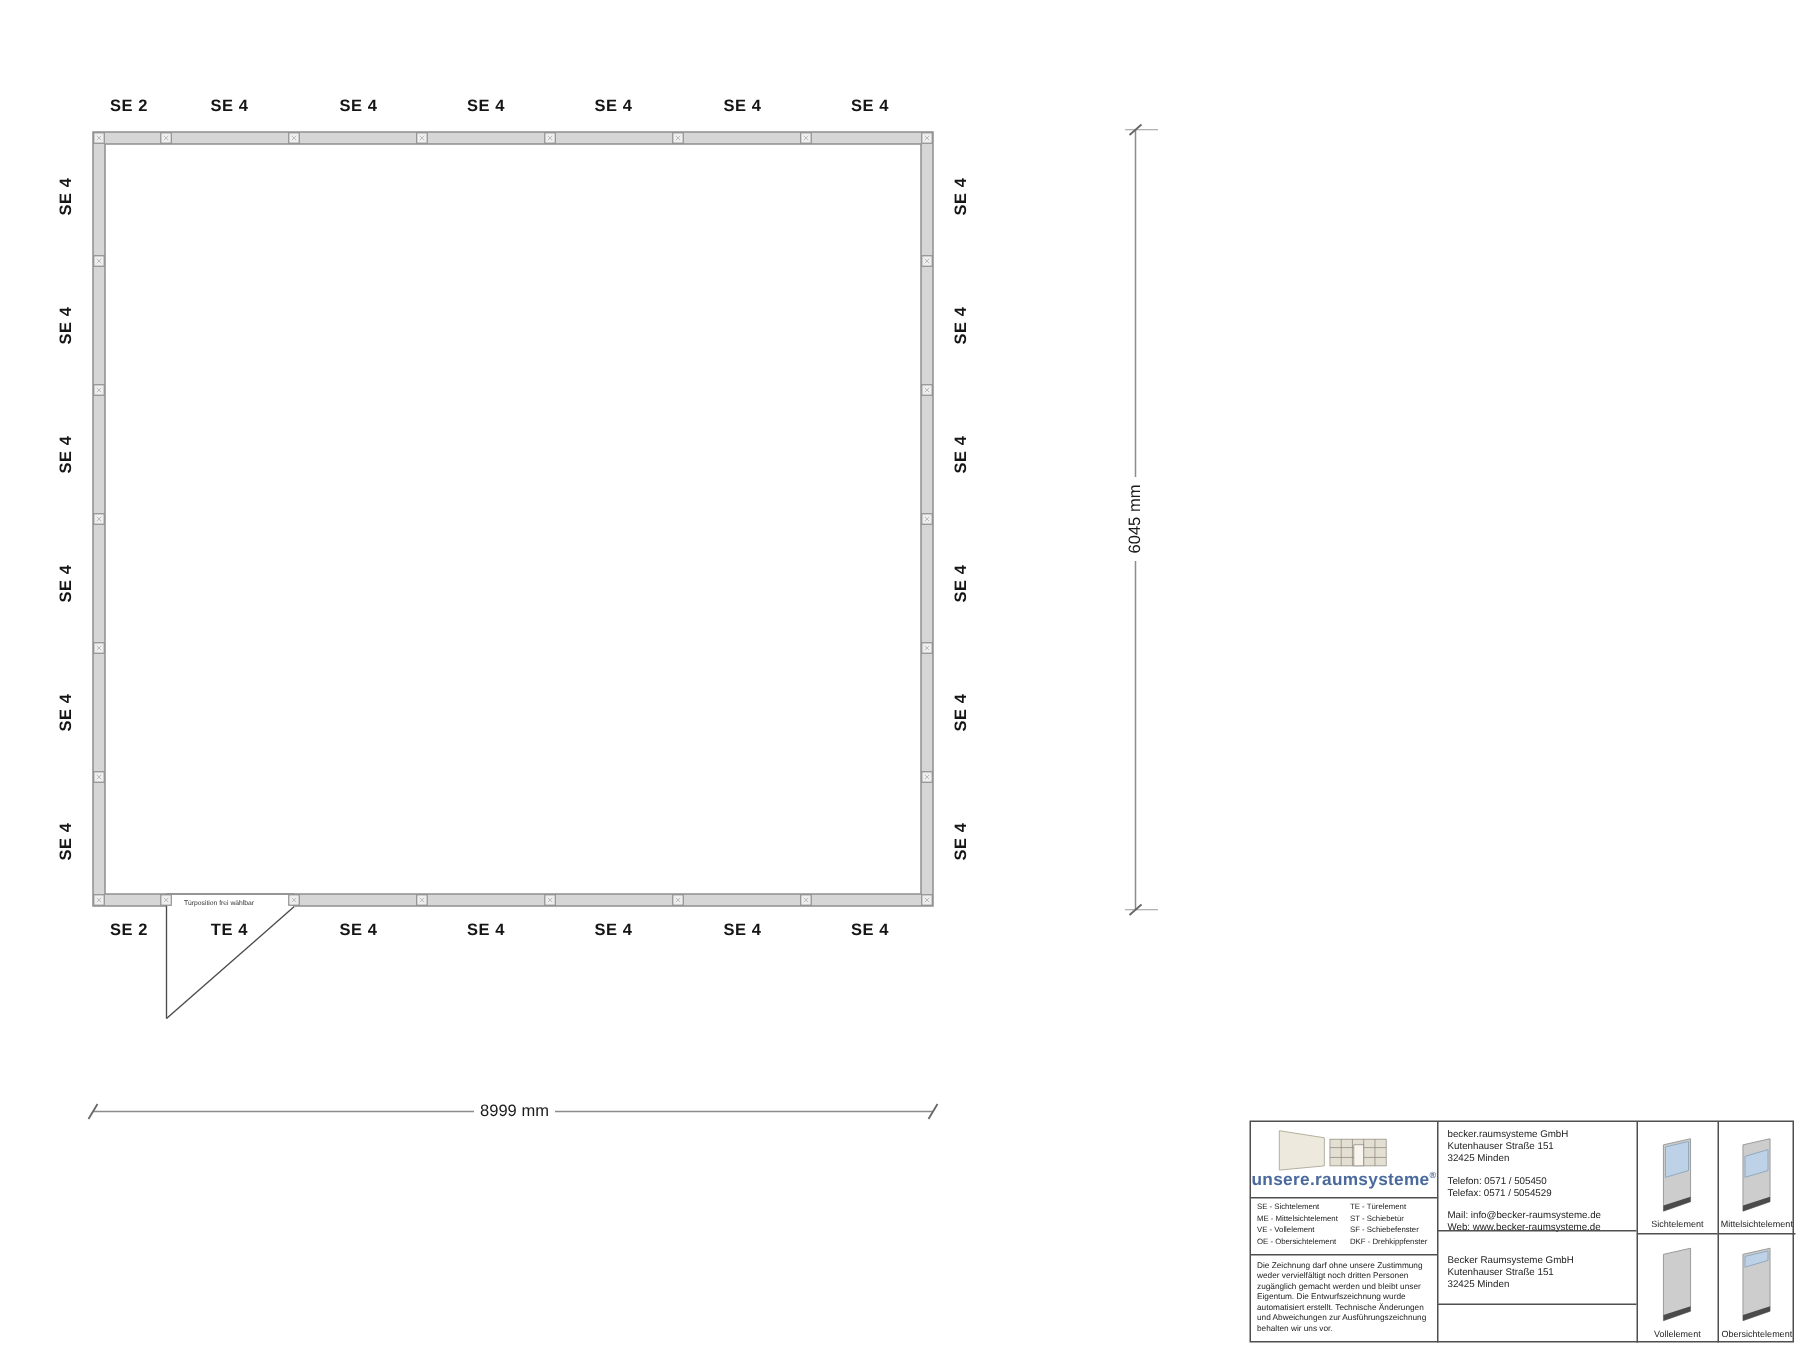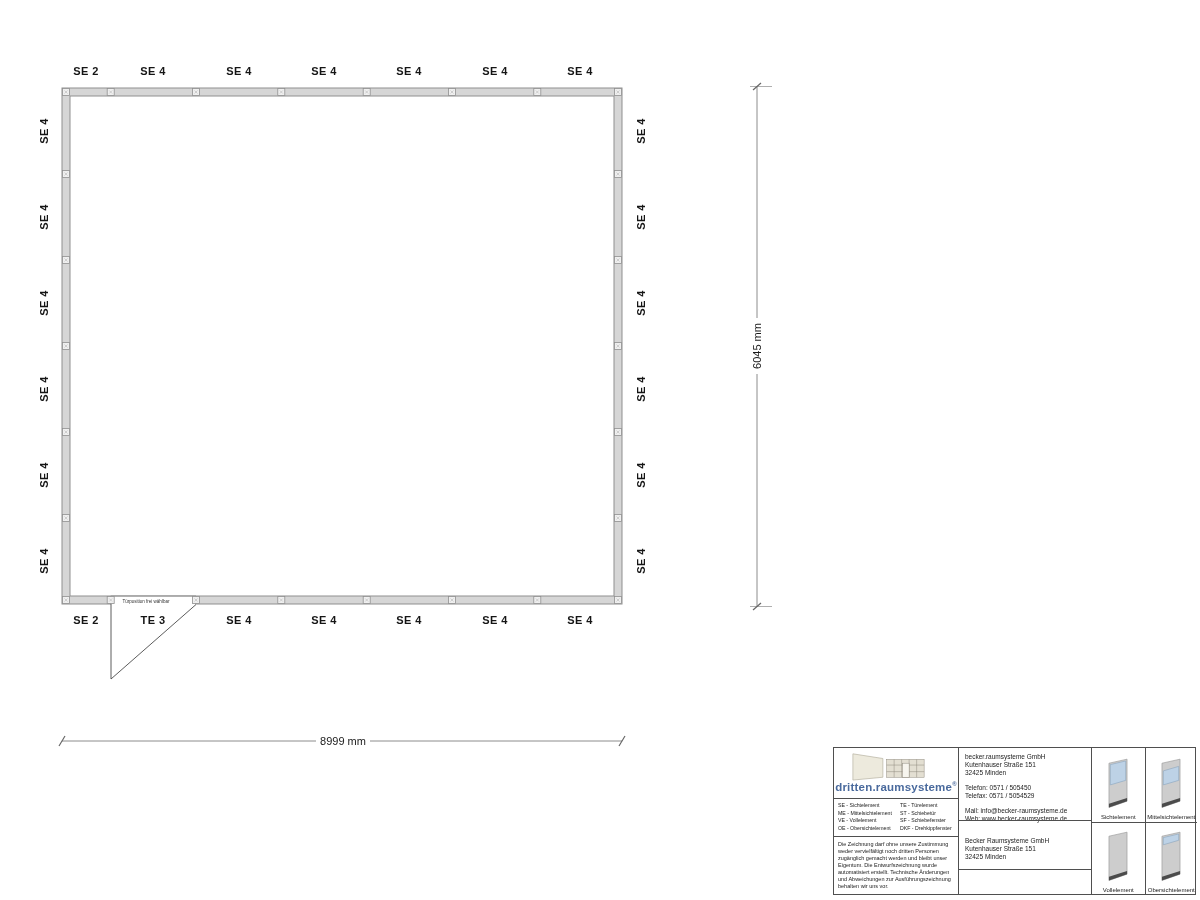--- a/index.html
+++ b/index.html
@@ -146,21 +146,21 @@
 
   <div class="lbl" style="left:56px;top:64px;">SE 2</div>
   <div class="lbl" style="left:123px;top:64px;">SE 4</div>
   <div class="lbl" style="left:209px;top:64px;">SE 4</div>
   <div class="lbl" style="left:294px;top:64px;">SE 4</div>
   <div class="lbl" style="left:379px;top:64px;">SE 4</div>
   <div class="lbl" style="left:465px;top:64px;">SE 4</div>
   <div class="lbl" style="left:550px;top:64px;">SE 4</div>
 
   <div class="lbl" style="left:56px;top:613px;">SE 2</div>
-  <div class="lbl" style="left:123px;top:613px;">TE 3</div>
+  <div class="lbl" style="left:123px;top:613px;">TE 4</div>
   <div class="lbl" style="left:209px;top:613px;">SE 4</div>
   <div class="lbl" style="left:294px;top:613px;">SE 4</div>
   <div class="lbl" style="left:379px;top:613px;">SE 4</div>
   <div class="lbl" style="left:465px;top:613px;">SE 4</div>
   <div class="lbl" style="left:550px;top:613px;">SE 4</div>
 
   <div class="lbl vert" style="left:14px;top:124px;">SE 4</div>
   <div class="lbl vert" style="left:14px;top:210px;">SE 4</div>
   <div class="lbl vert" style="left:14px;top:296px;">SE 4</div>
   <div class="lbl vert" style="left:14px;top:382px;">SE 4</div>
@@ -187,21 +187,21 @@
           <polygon class="lg-wall" points="4,3 36,8 36,28 4,31"></polygon>
           <rect class="lg-grid" x="40" y="9" width="40" height="19"></rect>
           <line class="lg-line" x1="40" y1="15" x2="80" y2="15"></line>
           <line class="lg-line" x1="40" y1="22" x2="80" y2="22"></line>
           <line class="lg-line" x1="48" y1="9" x2="48" y2="28"></line>
           <line class="lg-line" x1="56" y1="9" x2="56" y2="28"></line>
           <line class="lg-line" x1="64" y1="9" x2="64" y2="28"></line>
           <line class="lg-line" x1="72" y1="9" x2="72" y2="28"></line>
           <rect class="lg-door" x="57" y="13" width="7" height="15"></rect>
         </svg>
-        <div class="logo-text"><span>dritten.raumsysteme</span><sup>®</sup></div>
+        <div class="logo-text"><span>unsere.raumsysteme</span><sup>®</sup></div>
       </div>
     </div>
 
     <div class="cell legend-cell">
       <div class="legend-row">
           <span class="c1">SE - Sichtelement</span>
           <span class="c2">TE - Türelement</span>
         </div>
       <div class="legend-row">
           <span class="c1">ME - Mittelsichtelement</span>

